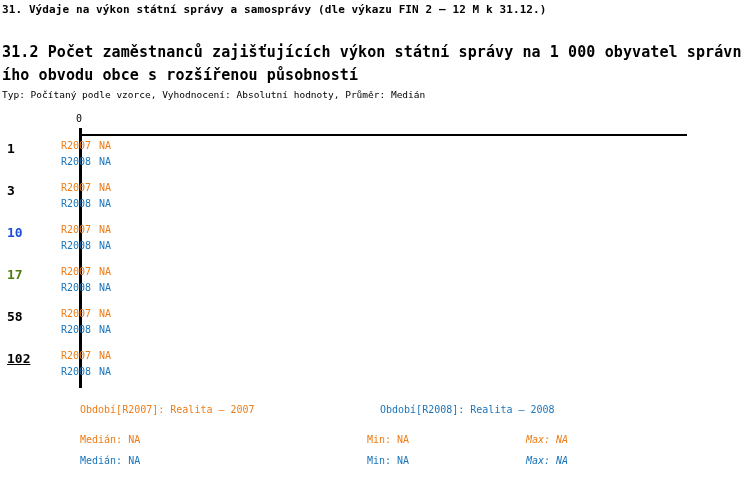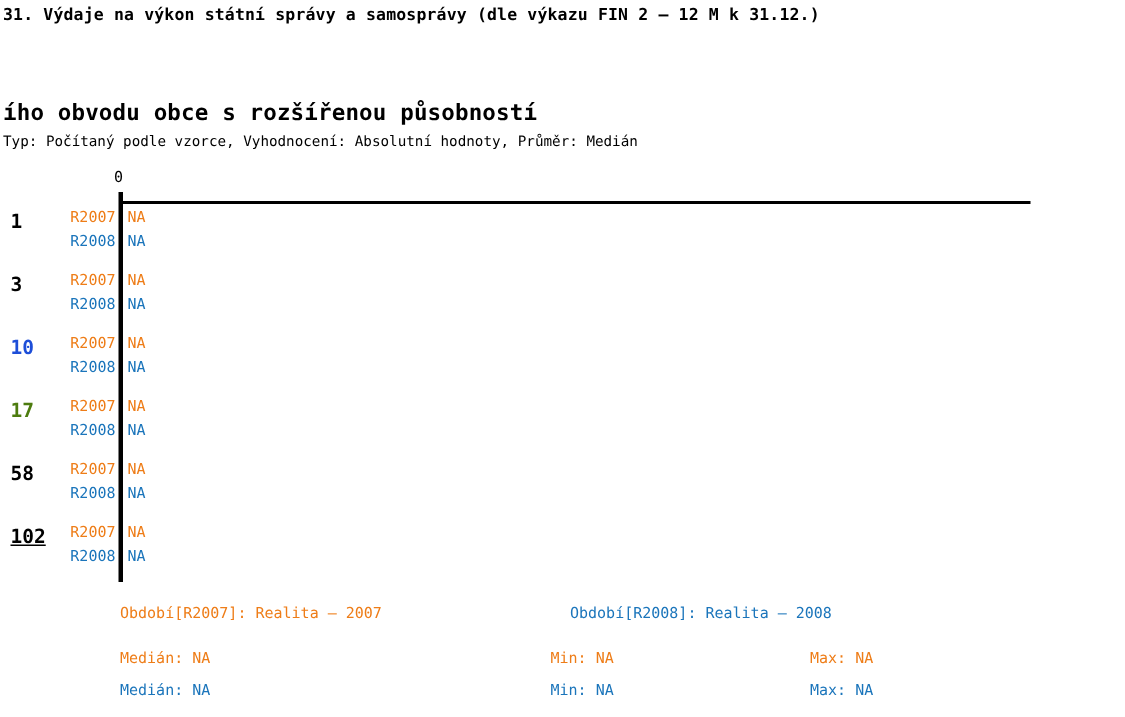--- a/index.html
+++ b/index.html
@@ -23,47 +23,47 @@
   #meta     { left: 2px;  top: 89px; font-size: 9.5px; }
 
   
   #zero  { left: 76px; top: 113px; font-size: 10px; }
   #hline { left: 80px; top: 134px; width: 607px; height: 2px; background: var(--axis, #000); }
   #vline { left: 79px; top: 128px; width: 3px; height: 260px; background: var(--axis, #000); }
 
   
   .group { position: absolute; left: 0; width: 750px; height: 42px; }
   .cat   { position: absolute; left: 7px; top: 1px; font-size: 13px; font-weight: bold; white-space: pre; }
-  .srow  { position: absolute; left: 0; top: 0; width: 400px; height: 14px; font-size: 10px; }
+  .srow  { position: absolute; left: 14px; top: 0; width: 400px; height: 14px; font-size: 10px; }
   .srow.second { top: 16px; }
   .sname { position: absolute; left: 40px; width: 37px; text-align: right; white-space: pre; }
   .sval  { position: absolute; left: 85px; white-space: pre; }
 
   .c07 { color: var(--series2007, #ee7d18); }
   .c08 { color: var(--series2008, #1b75bb); }
 
   
   .leg   { font-size: 10px; top: 404px; }
   #leg07 { left: 80px; }
   #leg08 { left: 380px; }
 
   
   .stat  { font-size: 10px; text-align: right; }
   .row07 { top: 434px; }
   .row08 { top: 455px; }
   .s1 { left: 80px; }
   .s2 { left: 330px; margin-left: 37px; }
-  .s3 { left: 540px; }
+  .s3 { left: 526px; font-style: italic; }
   .sv { margin-left: 6px; }
 </style>
 </head>
 <body>
 
 <div class="abs" id="title">31. Výdaje na výkon státní správy a samosprávy (dle výkazu FIN 2 – 12 M k 31.12.)</div>
-<div class="abs" id="subtitle"><br><span>ího obvodu obce s rozšířenou působností</span></div>
+<div class="abs" id="subtitle"><span>31.2 Počet zaměstnanců zajišťujících výkon státní správy na 1 000 obyvatel správn</span><br><span>ího obvodu obce s rozšířenou působností</span></div>
 <div class="abs" id="meta">Typ: Počítaný podle vzorce, Vyhodnocení: Absolutní hodnoty, Průměr: Medián</div>
 
 <div class="abs" id="zero">0</div>
 <div class="abs" id="hline"></div>
 <div class="abs" id="vline"></div>
 
 <div class="group" style="top:140px">
   <div class="cat" style="color: rgb(0, 0, 0);">1</div>
   <div class="srow">
     <span class="sname c07">R2007</span>

